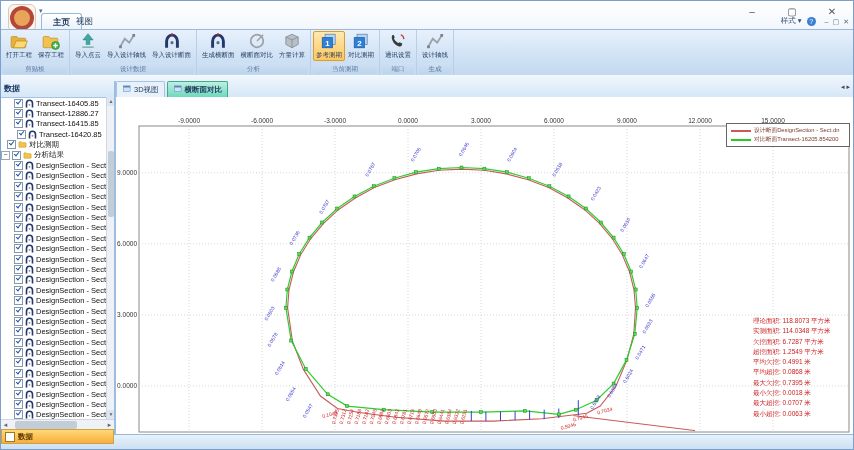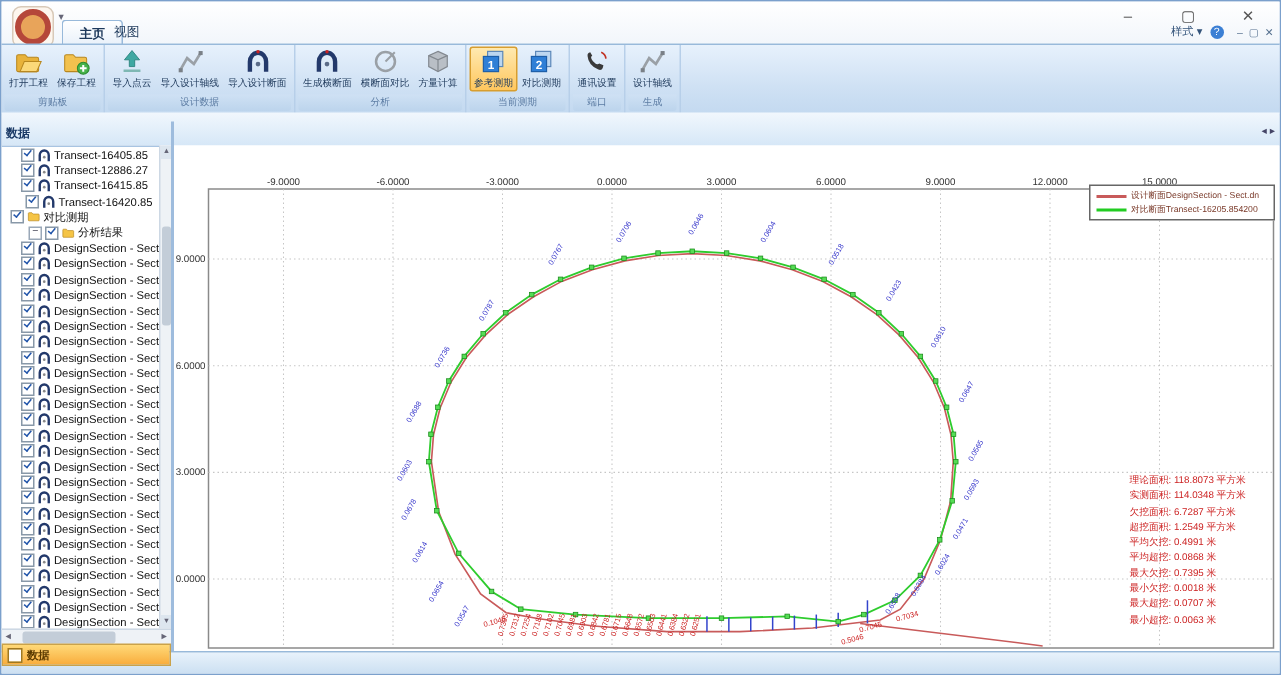--- a/index.html
+++ b/index.html
@@ -217,20 +217,36 @@
               </svg></span>
             <span class="rlabel">设计轴线</span>
           </div>
         </div>
         <div class="rgname">生成</div>
       </div>
     </div>
 
   <div id="docstrip" class="abs">
     <div id="panel-header-label" class="abs">数据</div>
+    <div id="doc-tabs" class="abs">
+        <div class="dtab">
+          <span><svg width="10" height="10" viewBox="0 0 16 16" xmlns="http://www.w3.org/2000/svg">
+              <rect x="2" y="3" width="11" height="9" fill="#cfe3f6" stroke="#5b87b8" stroke-width="0.8"></rect>
+              <rect x="2" y="3" width="11" height="2.6" fill="#5b87b8"></rect>
+            </svg></span>
+          <span>3D视图</span>
+        </div>
+        <div class="dtab active">
+          <span><svg width="10" height="10" viewBox="0 0 16 16" xmlns="http://www.w3.org/2000/svg">
+              <rect x="2" y="3" width="11" height="9" fill="#cfe3f6" stroke="#5b87b8" stroke-width="0.8"></rect>
+              <rect x="2" y="3" width="11" height="2.6" fill="#5b87b8"></rect>
+            </svg></span>
+          <span>横断面对比</span>
+        </div>
+      </div>
     <div id="tab-nav" class="abs">
       <span>◂</span><span>▸</span>
     </div>
   </div>
 
   <div id="tree" class="abs">
       <div class="trow" style="padding-left: 13px;">
         <span class="chk"></span>
         <span class="ticon">
           <svg width="9" height="9" viewBox="0 0 9 9" xmlns="http://www.w3.org/2000/svg">
@@ -272,21 +288,21 @@
       </div>
       <div class="trow" style="padding-left: 6px;">
         <span class="chk"></span>
         <span class="ticon">
           <svg width="9" height="9" viewBox="0 0 10 10" xmlns="http://www.w3.org/2000/svg">
             <path d="M1,7.5 L1,2.5 Q1,2 1.6,2 L3.6,2 L4.6,3 L8.4,3 Q9,3 9,3.6 L9,7.5 Q9,8 8.4,8 L1.6,8 Q1,8 1,7.5 Z" fill="#f5c445" stroke="#b8871f" stroke-width="0.5"></path>
           </svg>
         </span>
         <span>对比测期</span>
       </div>
-      <div class="trow" style="padding-left: 18px;">
+      <div class="trow" style="padding-left: 0px;">
         <span class="exp">−</span>
         <span class="chk"></span>
         <span class="ticon">
           <svg width="9" height="9" viewBox="0 0 10 10" xmlns="http://www.w3.org/2000/svg">
             <path d="M1,7.5 L1,2.5 Q1,2 1.6,2 L3.6,2 L4.6,3 L8.4,3 Q9,3 9,3.6 L9,7.5 Q9,8 8.4,8 L1.6,8 Q1,8 1,7.5 Z" fill="#f5c445" stroke="#b8871f" stroke-width="0.5"></path>
           </svg>
         </span>
         <span>分析结果</span>
       </div>
       <div class="trow" style="padding-left: 13px;">

